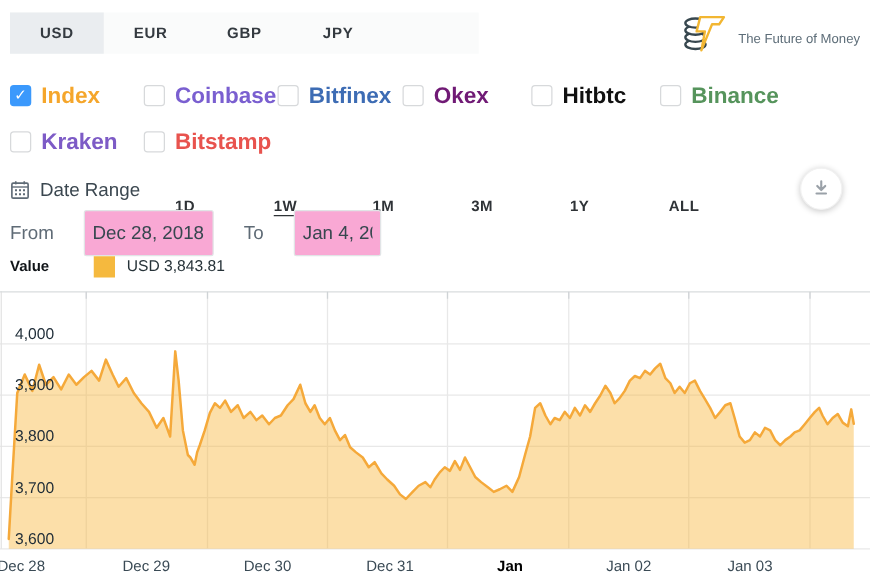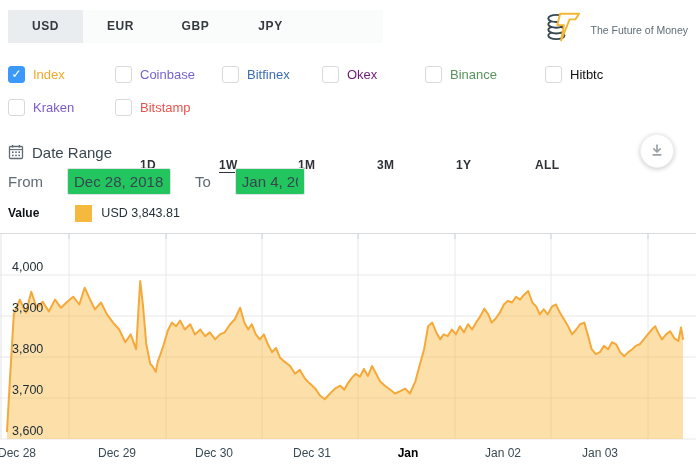--- a/index.html
+++ b/index.html
@@ -17,39 +17,39 @@
   .logo{position:absolute;right:0;top:-2px;display:flex;align-items:center;gap:9px;}
   .logo-title{font-size:13px;font-weight:700;letter-spacing:1.4px;color:#2b3b44;}
   .logo-tagline{font-size:10.5px;color:#5d6d78;margin-top:2px;}
 
   
   .exchanges{position:absolute;top:66px;left:8px;width:680px;}
   .ex-row{display:flex;align-items:center;margin-bottom:16px;}
   .ex-item{display:flex;align-items:center;gap:8px;cursor:pointer;}
   .cb{box-sizing:border-box;width:17px;height:17px;border:1px solid #d7d9db;border-radius:3px;
       background:#fff;flex:0 0 auto;color:#fff;font-size:12px;line-height:15px;text-align:center;}
-  .ex-label{font-size:13px;}
+  .ex-label{font-size:18px;font-weight:bold;}
 
   
   .toolbar{position:absolute;top:141px;left:8px;width:680px;height:22px;display:flex;align-items:center;}
   .cal{margin-right:8px;display:inline-flex;}
   .dr-label{font-size:15px;color:#3b4750;}
   .presets{position:absolute;left:132px;top:17px;display:flex;gap:32px;}
   .preset{width:47px;font-size:12px;font-weight:700;letter-spacing:.4px;color:#2f3337;cursor:pointer;}
   .preset.active{text-decoration:underline;text-underline-offset:3px;}
   .dl-btn{position:absolute;left:632px;top:-7px;width:34px;height:34px;border-radius:50%;
           background:#fff;border:1px solid #f1f1f1;box-shadow:0 1px 5px rgba(0,0,0,.22);
           display:flex;align-items:center;justify-content:center;cursor:pointer;padding:0;}
 
   
   .range-form{position:absolute;top:168px;left:8px;display:flex;align-items:center;gap:24px;
               font-size:15px;color:#5f6b76;}
-  .date-input{box-sizing:border-box;height:27px;border:1px solid #e1e4e6;border-radius:2px;
+  .date-input{box-sizing:border-box;height:37px;border:1px solid #e1e4e6;border-radius:2px;
               padding:0 6px;font-size:15px;color:#37474f;font-family:"Liberation Sans",sans-serif;
-              background:#22c55e;}
+              background:#f9a8d4;}
   .date-input.from{width:104px;}
   .date-input.to{width:70px;}
 
   
   .legend{position:absolute;top:204px;left:8px;display:flex;align-items:center;height:18px;}
   .legend-title{font-size:12px;font-weight:700;color:#101418;margin-right:36px;}
   .swatch{width:17px;height:17px;margin-right:9px;flex:0 0 auto;}
   .legend-value{font-size:12.5px;color:#263238;}
 
   
@@ -97,27 +97,27 @@
           <span class="ex-label" style="color: rgb(122, 95, 208);">Coinbase</span>
         </label>
         <label class="ex-item" style="width: 100px;">
           <span class="cb"></span>
           <span class="ex-label" style="color: rgb(61, 108, 180);">Bitfinex</span>
         </label>
         <label class="ex-item" style="width: 103px;">
           <span class="cb"></span>
           <span class="ex-label" style="color: #701a75;">Okex</span>
         </label>
+        <label class="ex-item" style="width: 103px;">
+          <span class="cb"></span>
+          <span class="ex-label" style="color: rgb(17, 17, 17);">Hitbtc</span>
+        </label>
         <label class="ex-item" style="width: 120px;">
           <span class="cb"></span>
           <span class="ex-label" style="color: rgb(86, 148, 92);">Binance</span>
-        </label>
-        <label class="ex-item" style="width: 103px;">
-          <span class="cb"></span>
-          <span class="ex-label" style="color: rgb(17, 17, 17);">Hitbtc</span>
         </label>
       </div>
       <div class="ex-row">
         <label class="ex-item" style="width: 107px;">
           <span class="cb"></span>
           <span class="ex-label" style="color: rgb(125, 91, 198);">Kraken</span>
         </label>
         <label class="ex-item" style="width: 107px;">
           <span class="cb"></span>
           <span class="ex-label" style="color: rgb(232, 83, 78);">Bitstamp</span>

